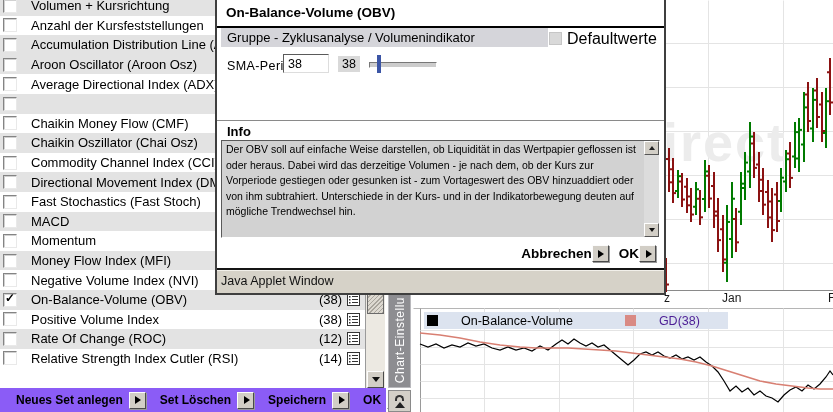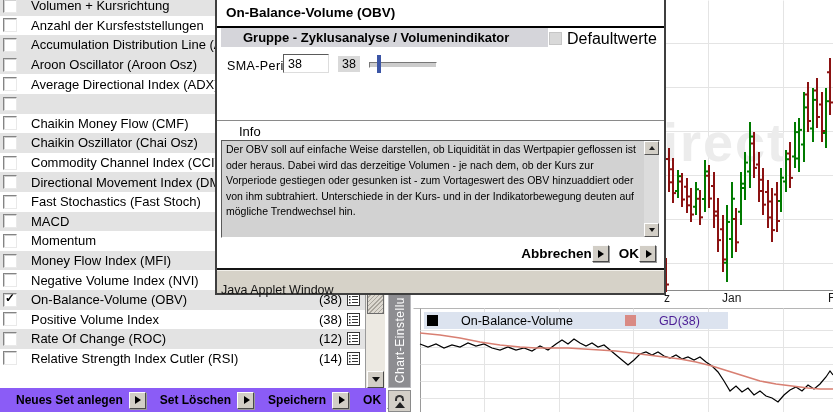--- a/index.html
+++ b/index.html
@@ -48,46 +48,46 @@
   .side-tab span{writing-mode:vertical-rl;transform:rotate(180deg);font-size:12px;letter-spacing:.5px;white-space:nowrap}
   .mini-panel{position:absolute;left:388px;top:390px;width:23px;height:22px;z-index:2;background:#d4d0c8;border:1px solid #8a8a8a;
               box-sizing:border-box;display:flex;flex-direction:column;align-items:center;justify-content:center;gap:1px}
   .arch{width:9px;height:6px;border:2px solid #333;border-bottom:none;border-radius:5px 5px 0 0;box-sizing:border-box}
 
   
   .dialog{position:absolute;left:215px;top:0;width:451px;height:295px;z-index:10;background:#fff;
           border:2px solid #3f3f3f;border-top:none;box-sizing:border-box}
   .dlg-title{position:absolute;top:0;left:0;right:0;height:21px;border-bottom:2px solid #000;font-weight:bold;
              font-size:13.5px;padding:5px 0 0 9px;background:#fff;box-sizing:content-box}
-  .grp-band{position:absolute;top:28px;left:4px;width:327px;height:19px;background:#d5d5da;font-weight:bold;
-            font-size:13px;line-height:19px;padding-left:22px;box-sizing:border-box;white-space:nowrap}
+  .grp-band{position:absolute;top:28px;left:4px;width:327px;height:19px;background:#d5d5da;font-weight:normal;
+            font-size:13px;line-height:19px;padding-left:6px;box-sizing:border-box;white-space:nowrap}
   .def-cb{position:absolute;top:32px;left:332px;width:11px;height:11px;background:#d9d9d9;border:1px solid #c6c6c6}
   .def-lbl{position:absolute;top:30px;left:350px;font-size:16px}
   .sma-lbl{position:absolute;top:59px;left:10px;font-size:12.5px;letter-spacing:.4px}
   .sma-input{position:absolute;top:54px;left:66px;width:46px;height:19px;border:1px solid;border-color:#5a5a5a #ddd #ddd #5a5a5a;
              background:#fff;font-size:12.5px;padding:0 0 0 4px;box-sizing:border-box;font-family:inherit;outline:none}
   .sma-val{position:absolute;top:56px;left:121px;width:22px;height:16px;background:#d9d9d9;font-size:12.5px;text-align:center;line-height:16px}
   .slider{position:absolute;top:54px;left:152px;width:70px;height:20px}
   .slider .track{position:absolute;top:8px;left:0;right:2px;height:4px;background:#ccc;border:1px solid;border-color:#777 #fff #fff #777}
   .slider .thumb{position:absolute;top:1px;left:8px;width:4px;height:18px;background:#3b55a5}
   .sep1{position:absolute;top:120px;left:0;right:0;height:1px;background:#8a8a8a}
-  .info-lbl{position:absolute;top:124px;left:22px;font-weight:normal;font-size:13px}
+  .info-lbl{position:absolute;top:124px;left:10px;font-weight:bold;font-size:13px}
   .info-area{position:absolute;top:140px;left:4px;width:439px;height:98px;background:#d2d2d2;border:1px solid;
              border-color:#5a5a5a #fff #fff #5a5a5a;box-sizing:border-box}
   .info-text{position:absolute;left:2px;top:1px;right:16px;bottom:1px;font-size:10.5px;line-height:15.5px;padding-left:2px;overflow:hidden}
   .info-sb{position:absolute;right:0;top:0;bottom:0;width:15px;background:#dcdcdc}
   .sb-btn{position:absolute;left:0;width:15px;height:14px;background:#d2cec6;border:1px solid;border-color:#fff #555 #555 #fff;
           box-sizing:border-box;display:flex;align-items:center;justify-content:center}
   .sb-up{top:0}.sb-down{bottom:0}
   .sb-btn .tri-up{border-bottom-width:4px;border-left-width:3px;border-right-width:3px}
   .sb-btn .tri-down{border-top-width:4px;border-left-width:3px;border-right-width:3px}
   .dlg-btns{position:absolute;top:245px;right:8px;display:flex;align-items:center;font-size:13.5px;font-weight:bold}
   .dlg-btns .gap{width:10px}
   .sep2{position:absolute;top:268px;left:0;right:0;height:2px;background:#151515}
-  .status{position:absolute;top:270px;left:0;right:0;bottom:0;background:#d6d2c8;font-size:12.5px;padding:12px 0 0 4px;
+  .status{position:absolute;top:270px;left:0;right:0;bottom:0;background:#d6d2c8;font-size:12.5px;padding:3px 0 0 4px;
           color:#111;box-sizing:border-box;border-top:1px solid #f2f0ea}
 </style>
 </head>
 <body>
 
 <svg id="chart-svg" width="833" height="412">
     <g transform="translate(0.5,0.5)">
       <line x1="413" y1="43" x2="833" y2="43" stroke="#e4e4e4" stroke-width="1"></line>
       <line x1="413" y1="87" x2="833" y2="87" stroke="#e4e4e4" stroke-width="1"></line>
       <line x1="413" y1="131" x2="833" y2="131" stroke="#e4e4e4" stroke-width="1"></line>

